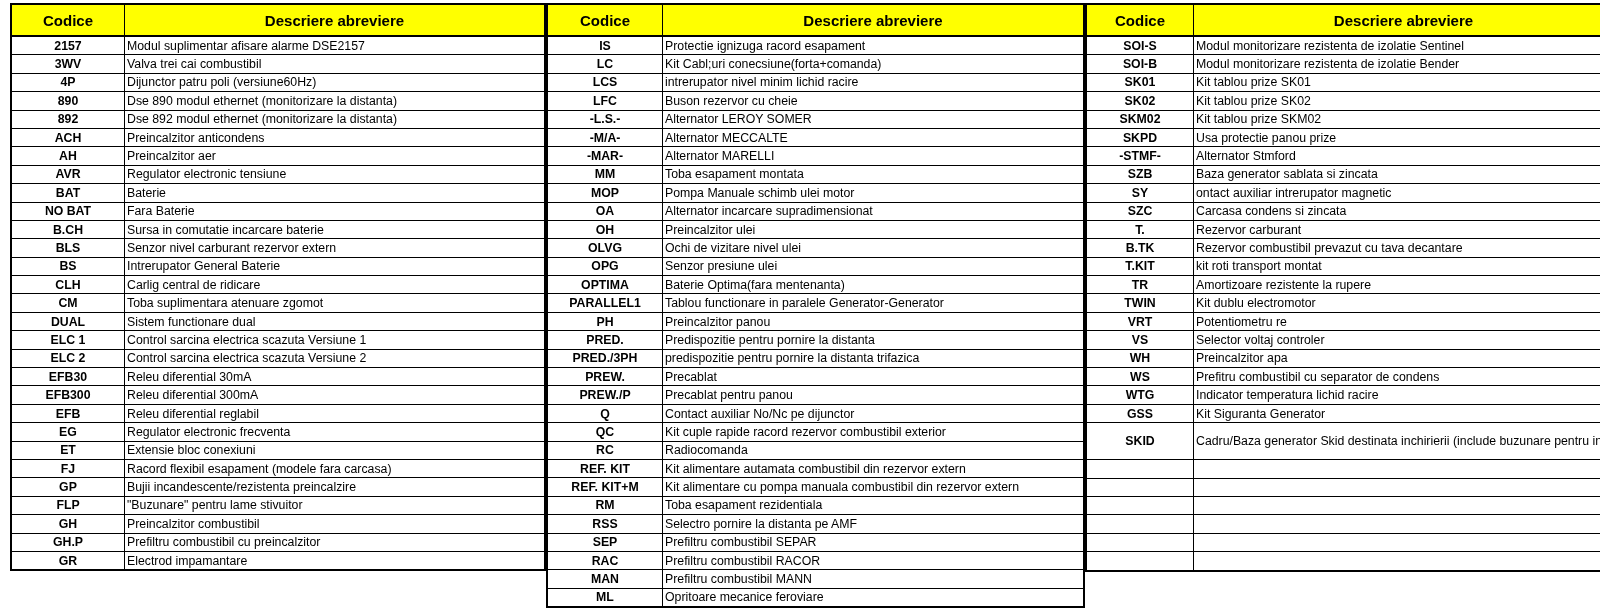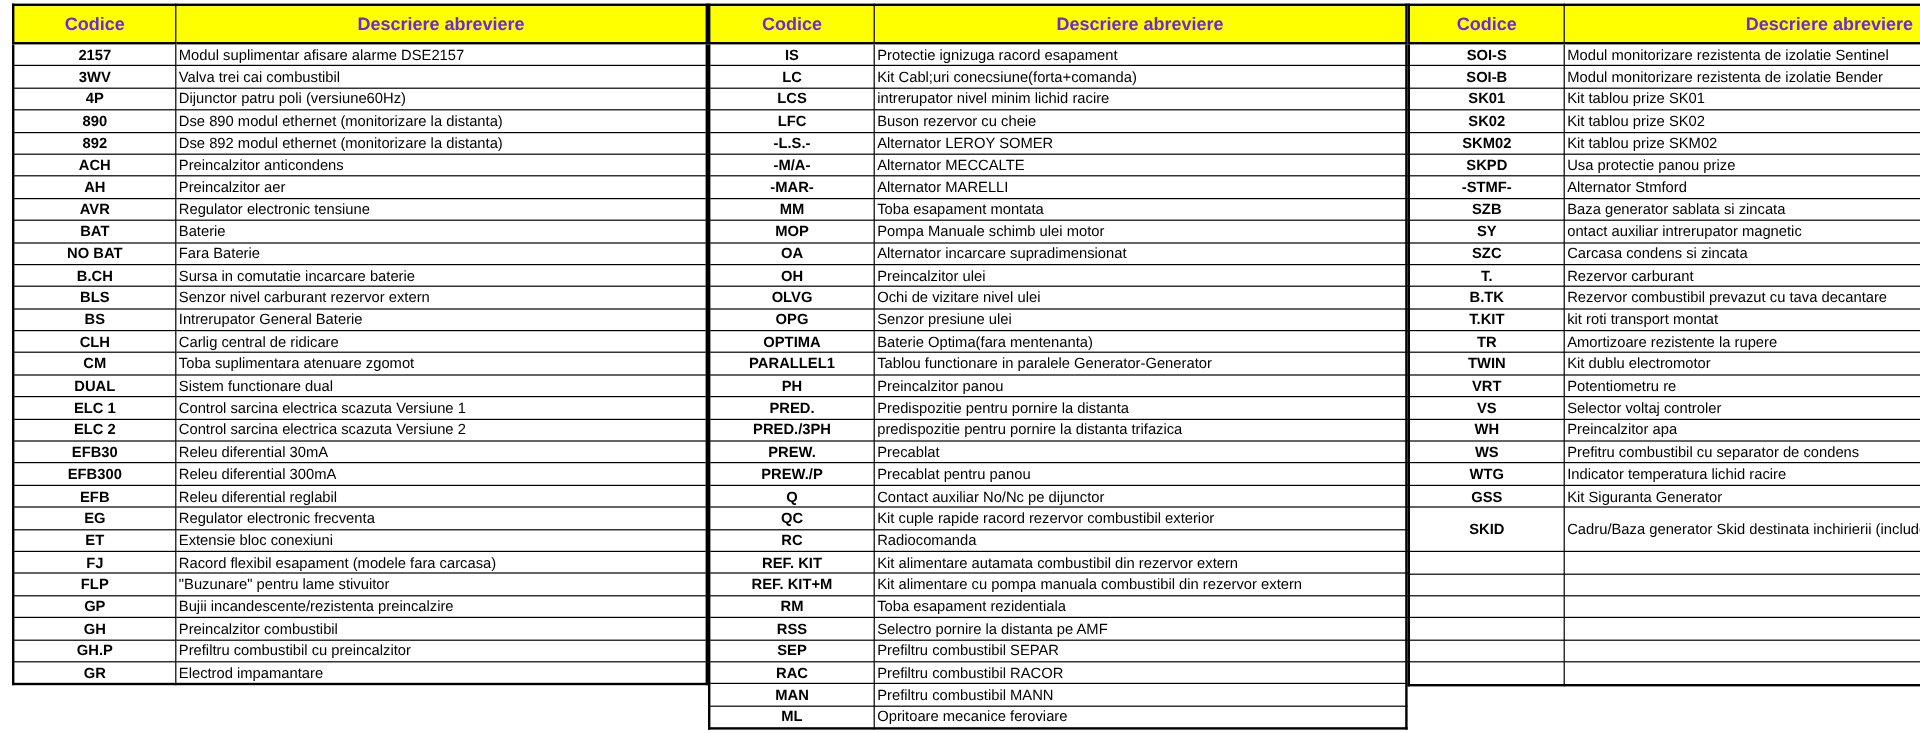--- a/index.html
+++ b/index.html
@@ -20,27 +20,27 @@
     flex-direction: row;
     align-items: flex-start;
   }
   table.codes {
     border-collapse: collapse;
     table-layout: fixed;
     border: 2px solid #000;
   }
   table.codes th {
     background: #ffff00;
-    color: #6d28d9;
+    color: #000000;
     font-size: 15px;
     font-weight: bold;
     text-align: center;
     border: 1px solid #000;
     border-bottom: 2px solid #000;
-    padding: 4px 15px;
+    padding: 4px 4px;
     height: 22px;
   }
   table.codes td {
     border: 1px solid #000;
     font-size: 12.3px;
     height: 17.4px;
     padding: 0 2px;
     color: #000;
     vertical-align: middle;
     overflow: hidden;
@@ -177,26 +177,26 @@
         </tr>
         <tr>
           <td class="code">ET</td>
           <td class="desc">Extensie bloc conexiuni</td>
         </tr>
         <tr>
           <td class="code">FJ</td>
           <td class="desc">Racord flexibil esapament (modele fara carcasa)</td>
         </tr>
         <tr>
+          <td class="code">GP</td>
+          <td class="desc">Bujii incandescente/rezistenta preincalzire</td>
+        </tr>
+        <tr>
           <td class="code">FLP</td>
           <td class="desc">"Buzunare" pentru lame stivuitor</td>
-        </tr>
-        <tr>
-          <td class="code">GP</td>
-          <td class="desc">Bujii incandescente/rezistenta preincalzire</td>
         </tr>
         <tr>
           <td class="code">GH</td>
           <td class="desc">Preincalzitor combustibil</td>
         </tr>
         <tr>
           <td class="code">GH.P</td>
           <td class="desc">Prefiltru combustibil cu preincalzitor</td>
         </tr>
         <tr>

